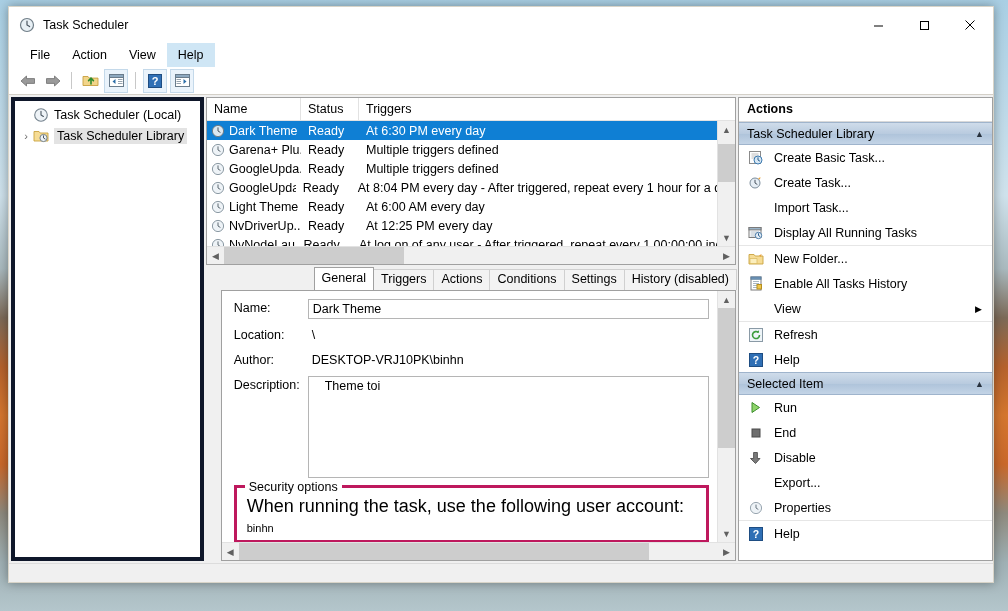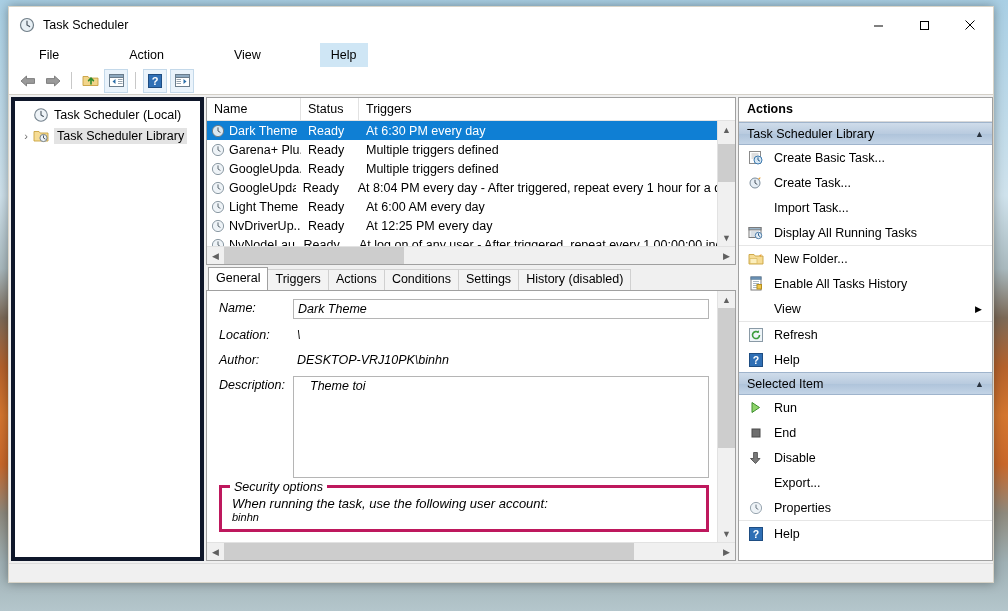--- a/index.html
+++ b/index.html
@@ -62,24 +62,23 @@
     width: 46px; height: 36px;
     display: flex; align-items: center; justify-content: center;
   }
   .win-btn svg { display: block; }
   
   #menubar {
     height: 24px;
     background: #ffffff;
     display: flex;
     align-items: stretch;
-    padding-left: 19px;
-    font-size: 12.5px;
-    flex: 0 0 auto;
-    gap: 48px;
+    padding-left: 10px;
+    font-size: 12.5px;
+    flex: 0 0 auto;
   }
   .menu-item {
     padding: 0 11px;
     display: flex; align-items: center;
     color: #000;
   }
   .menu-item.hot { background: #cfe6f5; }
   
   #toolbar {
     height: 27px;
@@ -212,20 +211,21 @@
     flex: 0 0 auto;
   }
   .hsb-track { flex: 1 1 auto; position: relative; }
   .hsb-thumb { position: absolute; top: 0; bottom: 0; background: #cdcdcd; }
   
   #detail-pane {
     flex: 1 1 auto;
     margin-top: 4px;
     display: flex; flex-direction: column;
     min-height: 0;
+    align-items: flex-end;
   }
   .tabstrip {
     display: flex;
     align-items: flex-end;
     height: 21px;
     font-size: 12.5px;
     flex: 0 0 auto;
     padding-left: 2px;
   }
   .tab {
@@ -250,21 +250,20 @@
     display: flex; flex-direction: column;
     min-height: 0;
     overflow: hidden;
   }
   .detail-main { flex: 1 1 auto; display: flex; min-height: 0; }
   .detail-content {
     flex: 1 1 auto; min-width: 0;
     padding: 8px 0 0 12px;
     font-size: 12.5px;
     overflow: hidden;
-    font-style: italic;
   }
   .fld { display: flex; margin-bottom: 7px; }
   .fld-label { width: 74px; flex: 0 0 auto; color: #000; padding-top: 2px; }
   .fld-input {
     flex: 1 1 auto; min-width: 0;
     border: 1px solid #b5b5b5;
     padding: 2px 4px;
     background: #fff;
     margin-right: 8px;
   }
@@ -281,21 +280,21 @@
     margin: 6px 8px 0 0;
     border: 3px solid #be185d;
     padding: 8px 22px 6px 10px;
     position: relative;
   }
   .group-title {
     position: absolute; top: -8px; left: 8px;
     background: #fff; padding: 0 4px;
     font-size: 12.5px;
   }
-  .group-line { font-size: 13px; }
+  .group-line { font-size: 18px; margin-bottom: 5px; }
   .group-value { font-size: 11px; }
   
   #actions-pane {
     width: 253px;
     flex: 0 0 auto;
     border: 1px solid #a0a0a0;
     background: #fff;
     display: flex; flex-direction: column;
     overflow: hidden;
   }

